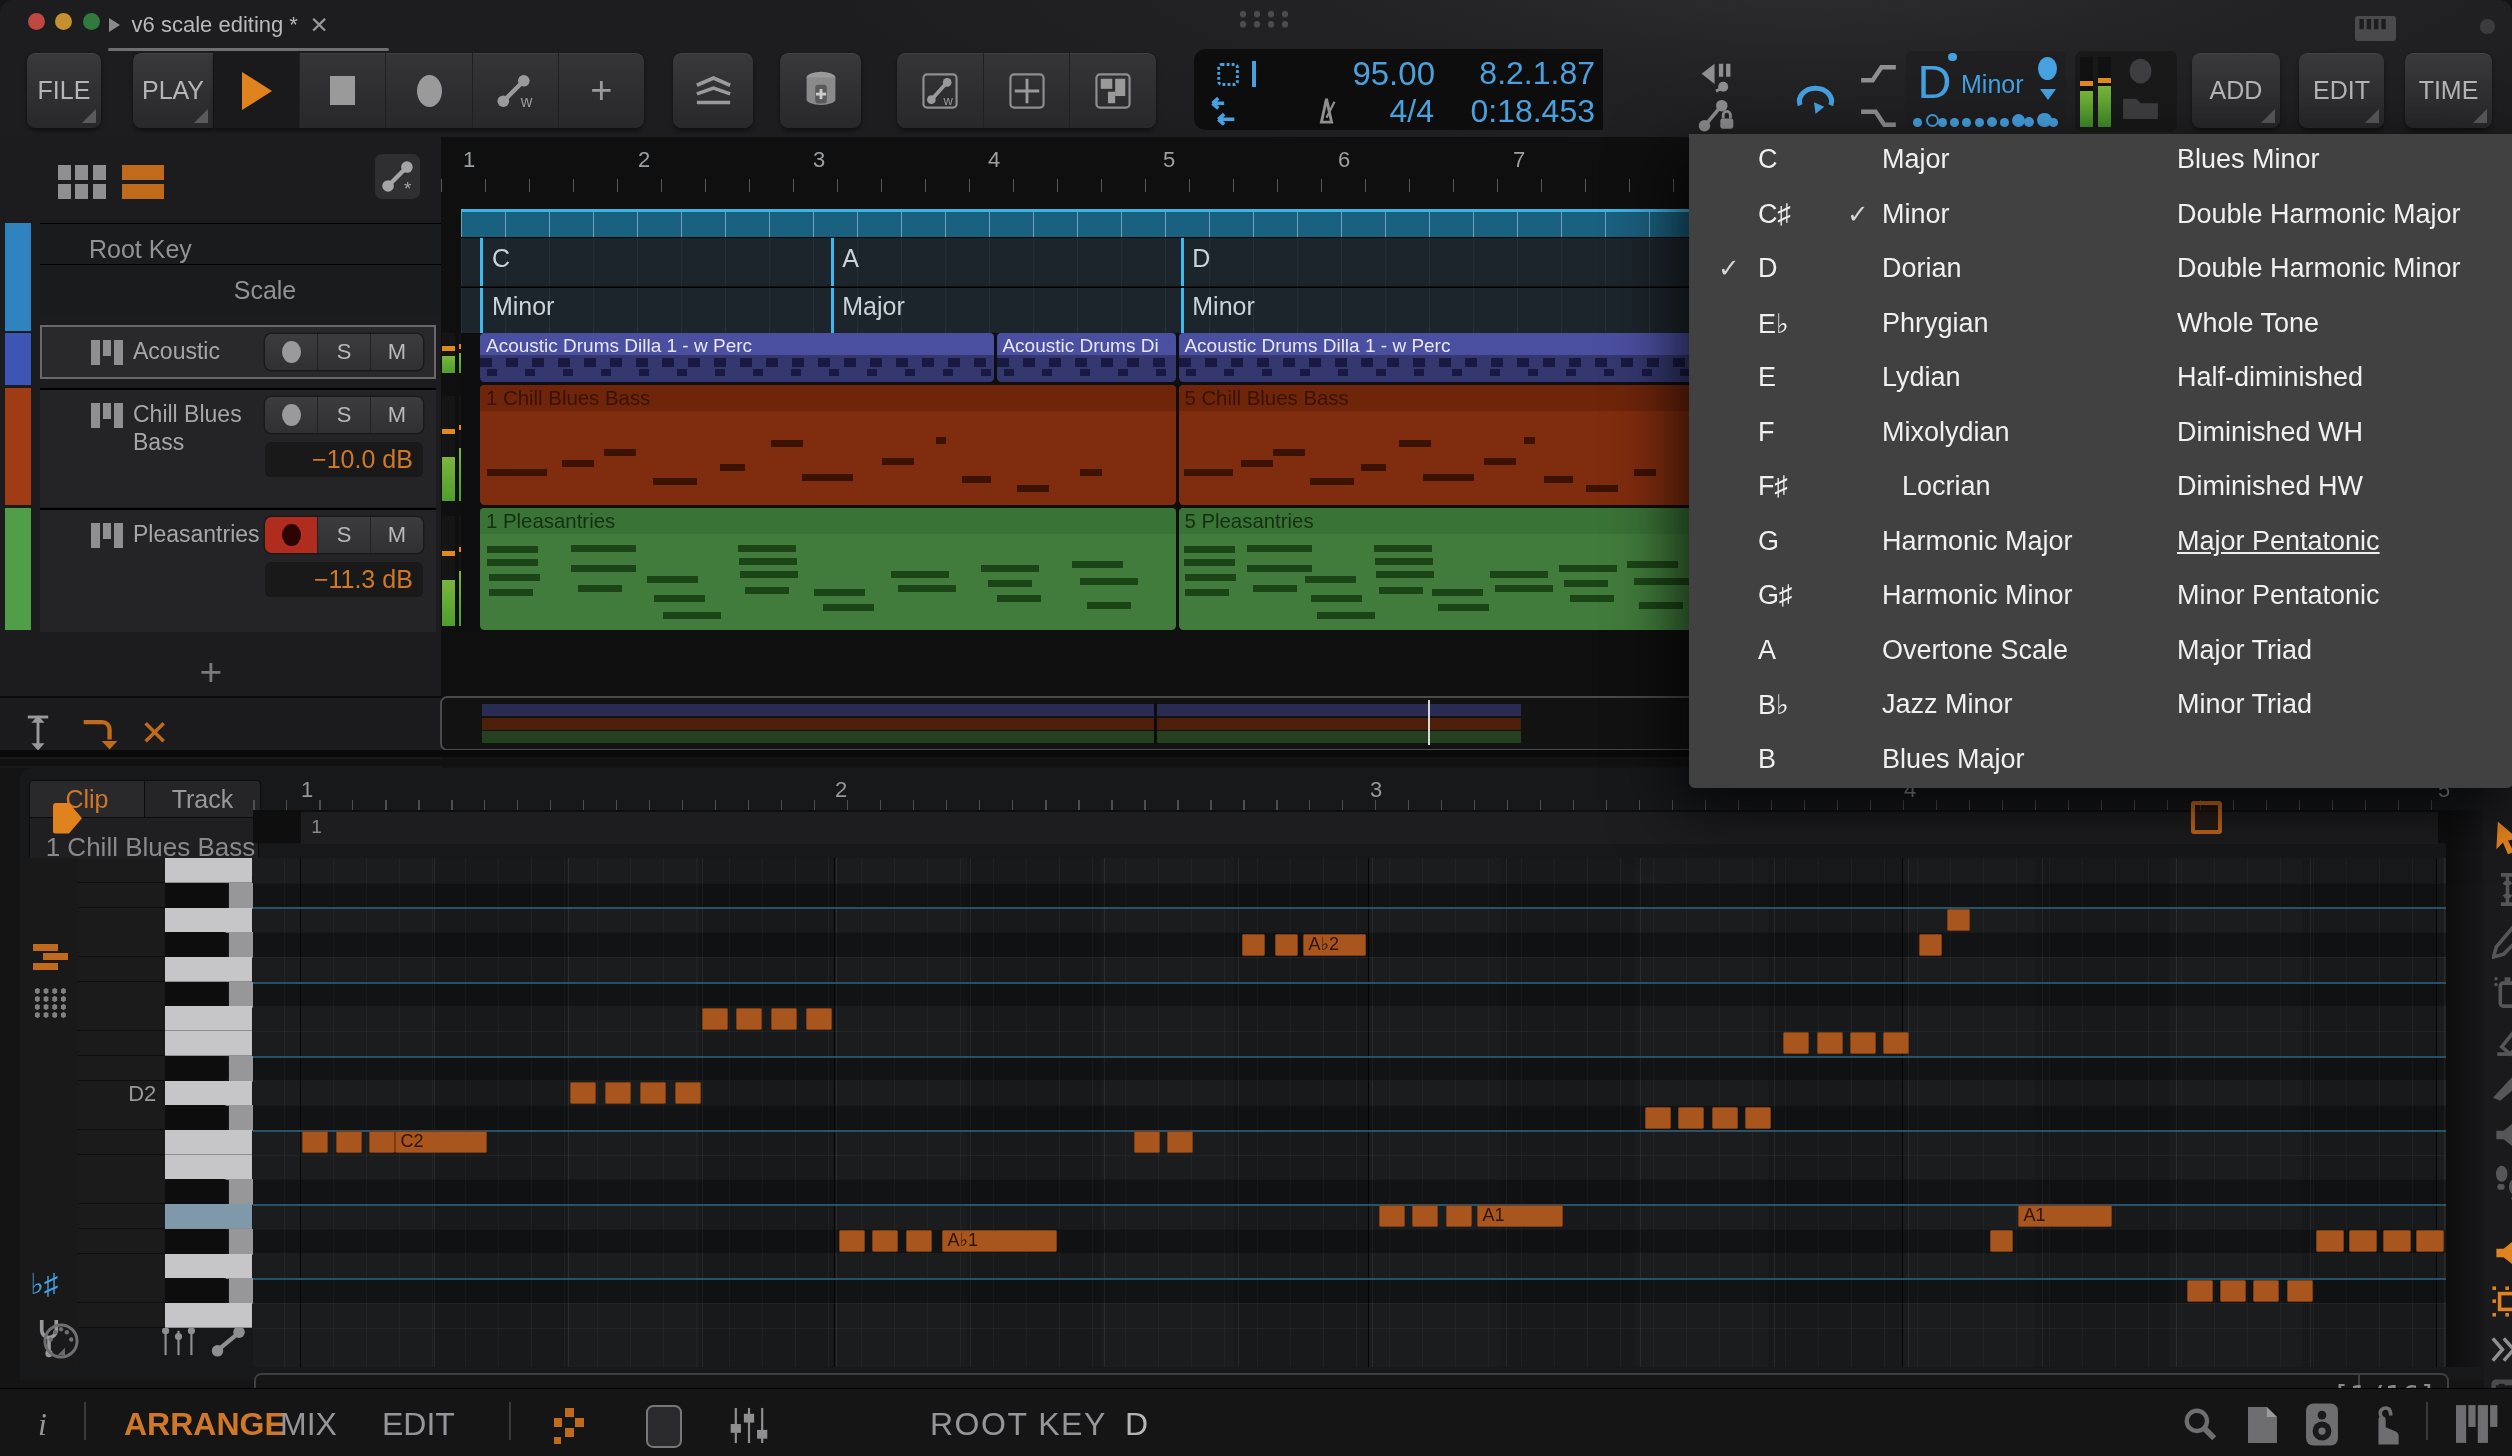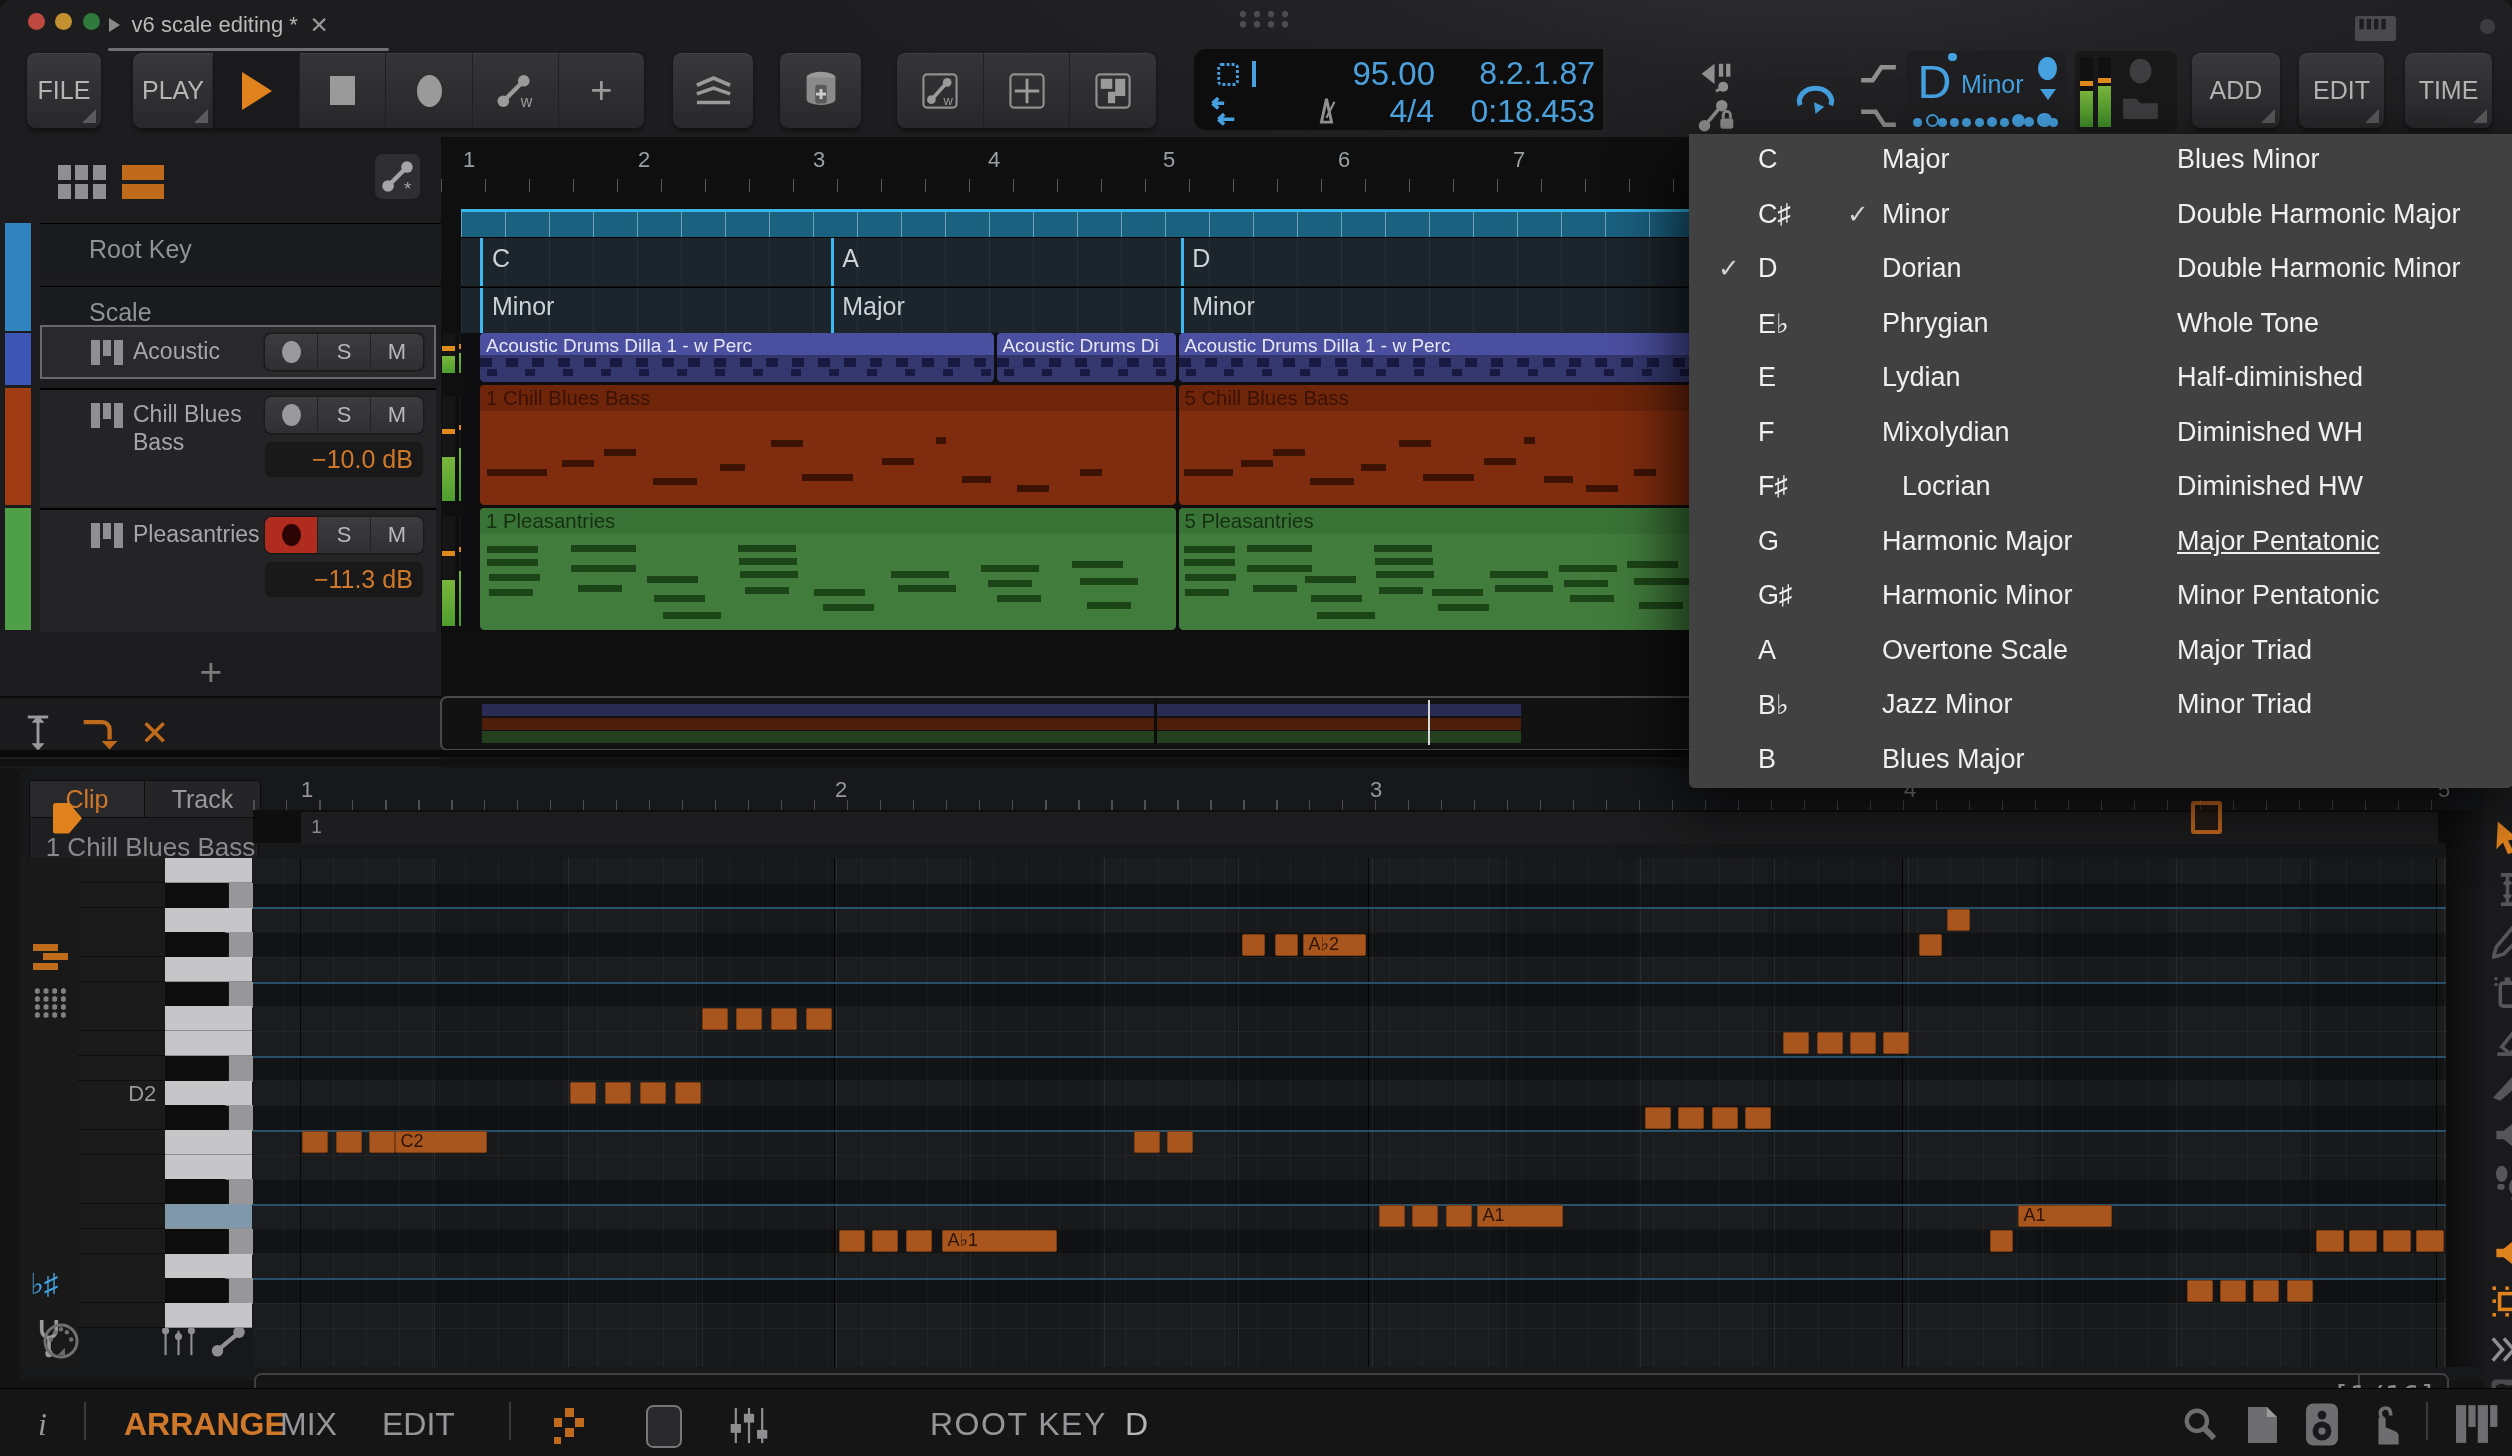--- a/index.html
+++ b/index.html
@@ -314,21 +314,21 @@
             <circle cx="44" cy="18" r="8" fill="#a5a5a7"></circle>
             <line x1="20" y1="42" x2="42" y2="20" stroke="#a5a5a7" stroke-width="6"></line>
             <text x="40" y="56" font-size="26" fill="#a5a5a7">*</text>
           </svg>
       </div>
 
       <div class="colorchip" style="top:86px;height:108px;background:#2f84c0;"></div>
       <div class="lprow" style="top:86px;height:52px;padding-left:49px;box-sizing:border-box;">
           <span>Root Key</span>
         </div>
-      <div class="lprow" style="top:149px;height:52px;padding-left:49px;box-sizing:border-box;">
+      <div class="lprow" style="top:127px;height:52px;padding-left:49px;box-sizing:border-box;justify-content:center;">
           <span>Scale</span>
         </div>
       <div id="trackrows">
           <div class="colorchip" style="top: 196px; height: 52px; background: rgb(61, 85, 181);"></div>
           <div class="track sel" style="top: 188px; height: 52px;">
             <div class="pianoglyph">
               <span></span>
               <span></span>
               <span></span>
             </div>

